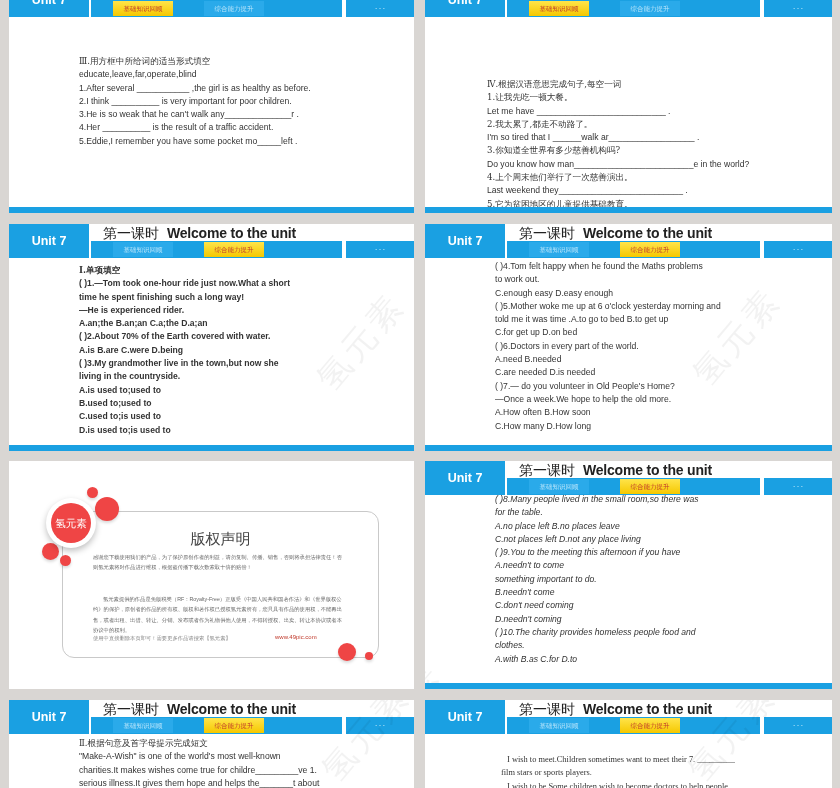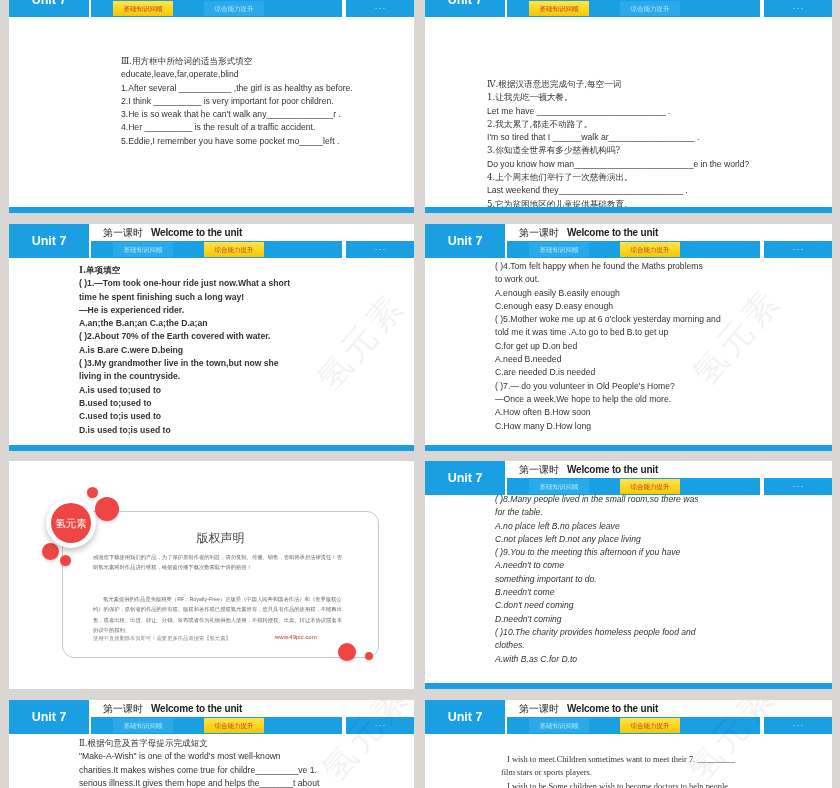--- a/index.html
+++ b/index.html
@@ -15,21 +15,21 @@
   .slide .bottom-bar {
     position:absolute; left:0; right:0; bottom:0; height:6px; background:#1aa0e2;
   }
   
   .hdr { position:absolute; left:0; right:0; top:0; height:34px; }
   .hdr .unit {
     position:absolute; left:0; top:0; width:80px; height:34px; background:#1aa0e2;
     color:#fff; font-weight:bold; font-size:12.5px; line-height:34px; text-align:center;
   }
   .hdr .lesson {
-    position:absolute; left:94px; top:1px; height:16px; font-size:10px; color:#222;
+    position:absolute; left:94px; top:1px; height:16px; font-size:14px; color:#222;
     line-height:16px; white-space:nowrap;
   }
   .hdr .lesson .cn { font-family:"DejaVu Serif", serif; margin-right:8px; }
   .hdr .lesson .en { font-weight:bold; letter-spacing:-0.2px; }
   .hdr .tabbar {
     position:absolute; left:82px; top:17px; right:0; height:17px;
   }
   .hdr .tabbar .bar {
     position:absolute; left:0; top:0; bottom:0; right:72px; background:#1aa0e2;
   }
@@ -58,21 +58,21 @@
     position:absolute; font-size:34px; color:rgba(0,0,0,0.05);
     transform:rotate(-50deg); font-family:"DejaVu Sans", sans-serif; letter-spacing:4px;
     pointer-events:none; white-space:nowrap;
   }
 
   
   .cr-card {
     position:absolute; left:53px; top:50px; width:315px; height:145px;
     border:1px solid #c9c9c9; border-radius:12px; background:#fff;
   }
-  .cr-title { position:absolute; left:0; right:0; top:18px; text-align:center; font-size:12px; color:#444; }
+  .cr-title { position:absolute; left:0; right:0; top:18px; text-align:center; font-size:15px; color:#444; }
   .cr-p { position:absolute; left:30px; right:32px; font-size:5.3px; line-height:10.3px; color:#666; }
   .cr-p1 { top:40px; }
   .cr-p2 { top:82px; text-indent:10px; }
   .cr-foot { position:absolute; left:30px; top:123px; font-size:5.3px; color:#888; }
   .cr-link { position:absolute; left:212px; top:122px; font-size:6px; color:#c0392b; }
   .dot { position:absolute; border-radius:50%; background:#ef4545; box-shadow:0 2px 3px rgba(0,0,0,0.15); }
   .logo-ring {
     position:absolute; left:38px; top:38px; width:50px; height:50px; border-radius:50%;
     background:#fff; box-shadow:0 3px 6px rgba(0,0,0,0.25);
   }
@@ -87,21 +87,21 @@
 <div class="slide" style="left:9px;top:0;width:405px;height:213px;">
   <div class="hdr cropped">
     <div class="unit" style="top:0;">Unit 7</div>
     <div class="tabbar">
       <div class="bar"></div>
       <div class="tab t1 active">基础知识回顾</div>
       <div class="tab t2">综合能力提升</div>
       <div class="pg">- - -</div>
     </div>
   </div>
-  <div class="content" style="left:70px;top:55px;margin-left:42px;">
+  <div class="content" style="left:70px;top:55px;">
     <div class="line cn">Ⅲ.用方框中所给词的适当形式填空</div>
     <div class="line">educate,leave,far,operate,blind</div>
     <div class="line">1.After several ___________ ,the girl is as healthy as before.</div>
     <div class="line">2.I think __________ is very important for poor children.</div>
     <div class="line">3.He is so weak that he can't walk any______________r .</div>
     <div class="line">4.Her __________ is the result of a traffic accident.</div>
     <div class="line">5.Eddie,I remember you have some pocket mo_____left .</div>
   </div>
   <div class="bottom-bar"></div>
 </div>
@@ -173,25 +173,25 @@
     <div class="tabbar">
       <div class="bar"></div>
       <div class="tab t1">基础知识回顾</div>
       <div class="tab t2 active">综合能力提升</div>
       <div class="pg">- - -</div>
     </div>
   </div>
   <div class="content" style="left:70px;top:36px;">
     <div class="line">( )4.Tom felt happy when he found the Maths problems</div>
     <div class="line">to work out.</div>
-    <div class="line">A.enough easily B.easily enough</div>
     <div class="line">C.enough easy D.easy enough</div>
     <div class="line">( )5.Mother woke me up at 6 o'clock yesterday morning and</div>
     <div class="line">told me it was time .A.to go to bed B.to get up</div>
     <div class="line">C.for get up D.on bed</div>
+    <div class="line">( )6.Doctors in every part of the world.</div>
     <div class="line">A.need B.needed</div>
     <div class="line">C.are needed D.is needed</div>
     <div class="line">( )7.— do you volunteer in Old People's Home?</div>
     <div class="line">—Once a week.We hope to help the old more.</div>
     <div class="line">A.How often B.How soon</div>
     <div class="line">C.How many D.How long</div>
   </div>
   <div class="watermark" style="left:255px;top:90px;">氢元素</div>
   <div class="bottom-bar"></div>
 </div>

